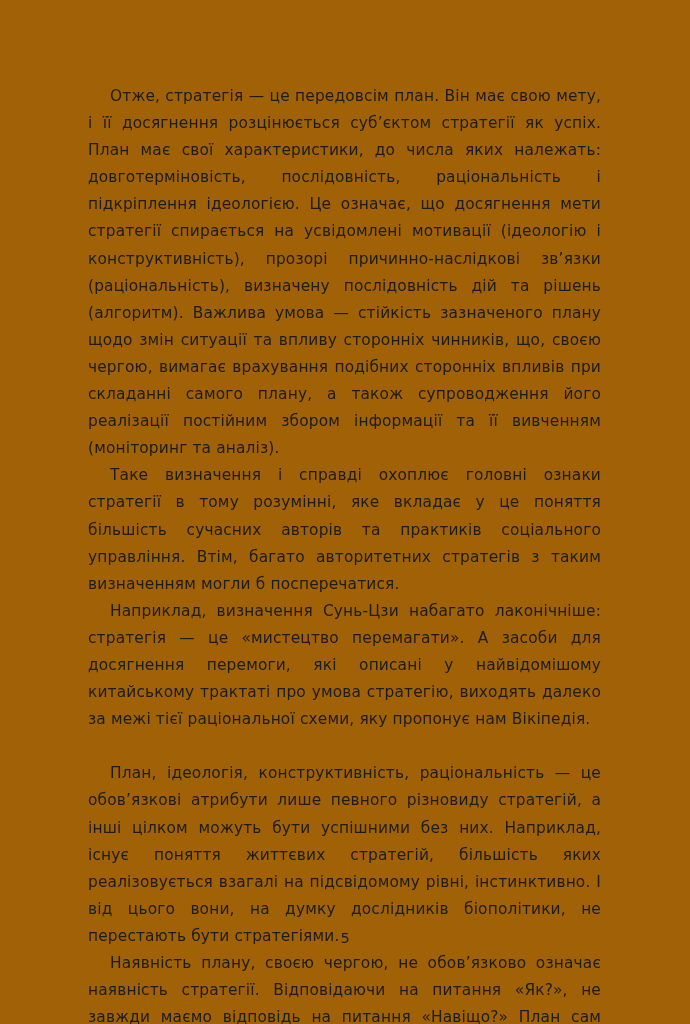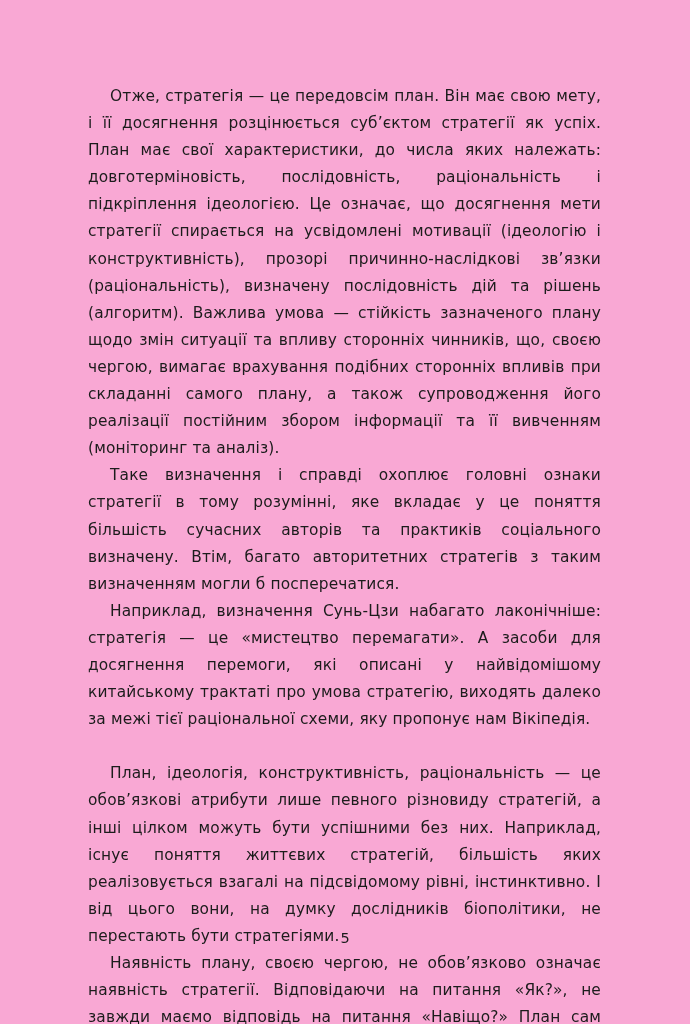--- a/index.html
+++ b/index.html
@@ -16,21 +16,21 @@
     overflow: hidden;
     position: relative;
   }
 
   .page {
     position: absolute;
     left: 0;
     top: 0;
     width: 690px;
     height: 1024px;
-    background: #f9a8d4;
+    background: #a16207;
   }
 
   .text-column {
     position: absolute;
     left: 88px;
     top: 83px;
     width: 513px;
   }
 
   p.para {
@@ -67,21 +67,21 @@
 </style>
 </head>
 <body>
 
 <div class="page">
 
   <div class="text-column">
 
     <p class="para">Отже, стратегія — це передовсім план. Він має свою мету, і її досягнення розцінюється суб’єктом стратегії як успіх. План має свої характеристики, до числа яких належать: довготерміновість, послідовність, раціональність і підкріплення ідеологією. Це означає, що досягнення мети стратегії спирається на усвідомлені мотивації (ідеологію і конструктивність), прозорі причинно-наслідкові зв’язки (раціональність), визначену послідовність дій та рішень (алгоритм). Важлива умова — стійкість зазначеного плану щодо змін ситуації та впливу сторонніх чинників, що, своєю чергою, вимагає врахування подібних сторонніх впливів при складанні самого плану, а також супроводження його реалізації постійним збором інформації та її вивченням (моніторинг та аналіз).</p>
 
-    <p class="para">Таке визначення і справді охоплює головні ознаки стратегії в тому розумінні, яке вкладає у це поняття більшість сучасних авторів та практиків соціального визначену. Втім, багато авторитетних стратегів з таким визначенням могли б посперечатися.</p>
+    <p class="para">Таке визначення і справді охоплює головні ознаки стратегії в тому розумінні, яке вкладає у це поняття більшість сучасних авторів та практиків соціального управління. Втім, багато авторитетних стратегів з таким визначенням могли б посперечатися.</p>
 
     <p class="para">Наприклад, визначення Сунь-Цзи набагато лаконічніше: стратегія — це «мистецтво перемагати». А засоби для досягнення перемоги, які описані у найвідомішому китайському трактаті про умова стратегію, виходять далеко за межі тієї раціональної схеми, яку пропонує нам Вікіпедія.</p>
 
     <p class="para gap-before">План, ідеологія, конструктивність, раціональність — це обов’язкові атрибути лише певного різновиду стратегій, а інші цілком можуть бути успішними без них. Наприклад, існує поняття життєвих стратегій, більшість яких реалізовується взагалі на підсвідомому рівні, інстинктивно. І від цього вони, на думку дослідників біополітики, не перестають бути стратегіями.</p>
 
     <p class="para">Наявність плану, своєю чергою, не обов’язково означає наявність стратегії. Відповідаючи на питання «Як?», не завжди маємо відповідь на питання «Навіщо?» План сам собою</p>
 
   </div>
 
   <div class="page-number">5</div>

